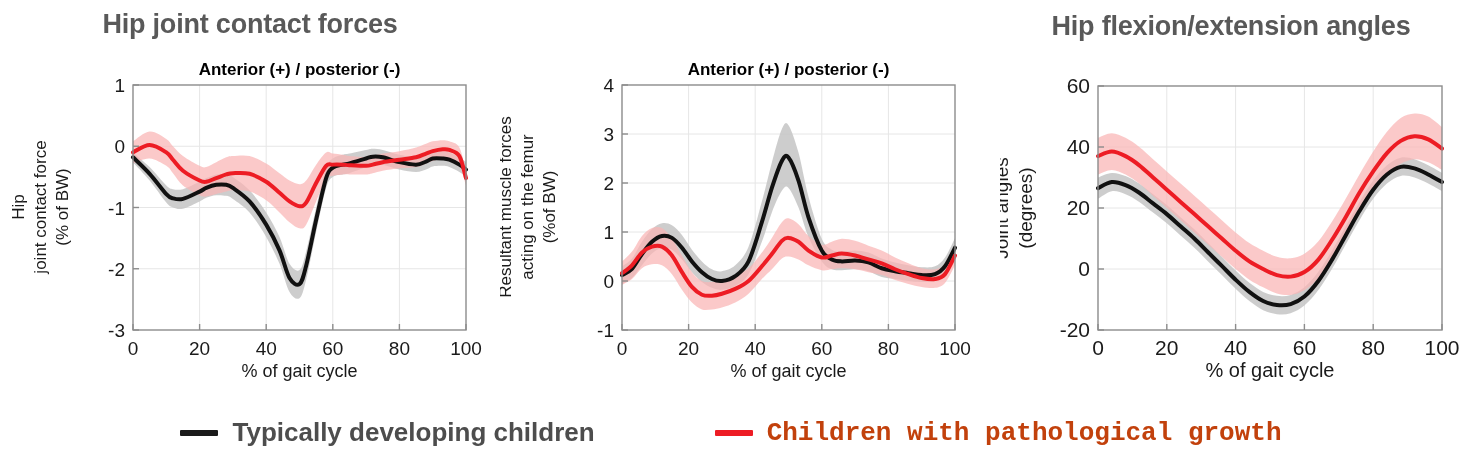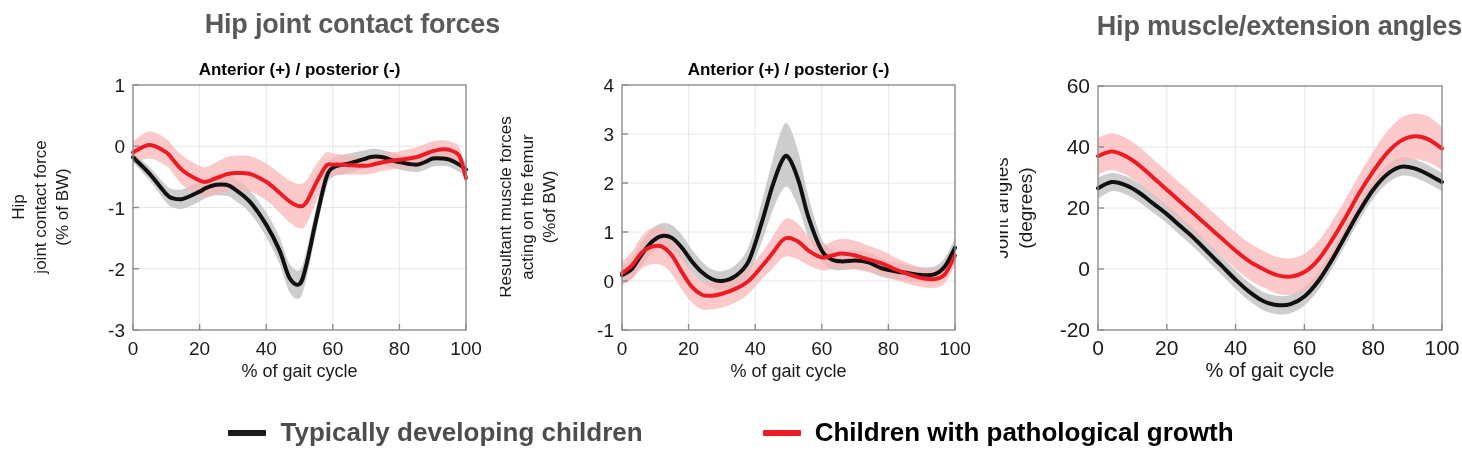--- a/index.html
+++ b/index.html
@@ -10,21 +10,21 @@
   }
   .figure{position:absolute;inset:0;}
   .panels{position:absolute;left:0;top:0;width:1462px;height:400px;display:flex;}
   .panel{position:relative;height:400px;}
   .panel.p1{width:500px;}
   .panel.p2{width:500px;}
   .panel.p3{width:462px;}
 
   .panel-title{
     position:absolute;left:0;right:0;top:10px;
-    text-align:right;
+    text-align:center;
     font-size:27px;font-weight:bold;color:#595959;
     line-height:29px;letter-spacing:-0.2px;
   }
   .panel.p3 .panel-title{top:12px;}
 
   .plot-wrap{position:absolute;}
   .panel.p1 .plot-wrap{left:0;top:55px;}
   .panel.p2 .plot-wrap{left:0;top:55px;}
   .panel.p3 .plot-wrap{left:0;top:72px;}
 
@@ -35,21 +35,21 @@
   .ylabel-text{font-size:17px;fill:#1a1a1a;}
 
   .legend{
     position:absolute;left:0;top:400px;width:1462px;height:65px;
     display:flex;align-items:center;justify-content:center;gap:120px;
   }
   .legend-item{display:flex;align-items:center;gap:14px;}
   .legend-swatch{width:38px;height:6px;border-radius:1px;}
   .legend-label{font-size:26px;font-weight:bold;white-space:nowrap;}
   .legend-item.td .legend-label{color:#4d4d4d;}
-  .legend-item.pg .legend-label{color:#000000;}
+  .legend-item.pg .legend-label{color:#c2410c;font-family:Liberation Mono, monospace;}
 </style>
 </head>
 <body>
 
 <div class="figure">
 
   <div class="panels">
 
     <div class="panel p1">
       <div class="panel-title">Hip joint contact forces</div>
@@ -145,21 +145,21 @@
             <g>
               <text x="0" y="0" text-anchor="middle" class="ylabel-text" style="font-size:17px" transform="translate(11,152) rotate(-90)">Resultant muscle forces</text>
               <text x="0" y="0" text-anchor="middle" class="ylabel-text" style="font-size:17px" transform="translate(33,152) rotate(-90)">acting on the femur</text>
               <text x="0" y="0" text-anchor="middle" class="ylabel-text" style="font-size:17px" transform="translate(55,152) rotate(-90)">(%of BW)</text>
             </g>
           </svg>
       </div>
     </div>
 
     <div class="panel p3">
-      <div class="panel-title">Hip muscle/extension angles</div>
+      <div class="panel-title">Hip flexion/extension angles</div>
       <div class="plot-wrap">
         <svg id="svg2" width="462" height="328">
             <line x1="98" y1="75" x2="442" y2="75" stroke="#e6e6e6" stroke-width="1"></line>
             <line x1="98" y1="136" x2="442" y2="136" stroke="#e6e6e6" stroke-width="1"></line>
             <line x1="98" y1="197" x2="442" y2="197" stroke="#e6e6e6" stroke-width="1"></line>
             <line x1="166.8" y1="14" x2="166.8" y2="258" stroke="#e6e6e6" stroke-width="1"></line>
             <line x1="235.6" y1="14" x2="235.6" y2="258" stroke="#e6e6e6" stroke-width="1"></line>
             <line x1="304.4" y1="14" x2="304.4" y2="258" stroke="#e6e6e6" stroke-width="1"></line>
             <line x1="373.2" y1="14" x2="373.2" y2="258" stroke="#e6e6e6" stroke-width="1"></line>
             <path d="M98.00,105.50C100.29,104.74 107.17,101.18 111.76,100.92C116.35,100.67 120.93,102.20 125.52,103.97C130.11,105.75 134.69,108.55 139.28,111.60C143.87,114.65 148.45,118.72 153.04,122.28C157.63,125.83 162.21,129.14 166.80,132.95C171.39,136.76 175.97,141.08 180.56,145.15C185.15,149.22 189.73,153.03 194.32,157.35C198.91,161.67 203.49,166.50 208.08,171.07C212.67,175.65 217.25,180.23 221.84,184.80C226.43,189.38 231.01,194.20 235.60,198.53C240.19,202.85 244.77,207.17 249.36,210.72C253.95,214.28 258.53,217.69 263.12,219.88C267.71,222.06 272.29,223.33 276.88,223.84C281.47,224.35 286.05,224.35 290.64,222.93C295.23,221.50 299.81,219.11 304.40,215.30C308.99,211.49 313.57,206.15 318.16,200.05C322.75,193.95 327.33,186.32 331.92,178.70C336.51,171.07 341.09,162.43 345.68,154.30C350.27,146.17 354.85,137.53 359.44,129.90C364.03,122.28 368.61,114.65 373.20,108.55C377.79,102.45 382.37,97.11 386.96,93.30C391.55,89.49 396.13,86.69 400.72,85.67C405.31,84.66 409.89,85.93 414.48,87.20C419.07,88.47 423.65,91.01 428.24,93.30C432.83,95.59 439.71,99.65 442.00,100.92 L442.00,119.22 442.00,119.22C439.71,117.95 432.83,113.89 428.24,111.60C423.65,109.31 419.07,106.77 414.48,105.50C409.89,104.23 405.31,102.96 400.72,103.97C396.13,104.99 391.55,107.79 386.96,111.60C382.37,115.41 377.79,120.75 373.20,126.85C368.61,132.95 364.03,140.57 359.44,148.20C354.85,155.82 350.27,164.47 345.68,172.60C341.09,180.73 336.51,189.38 331.92,197.00C327.33,204.63 322.75,212.25 318.16,218.35C313.57,224.45 308.99,229.79 304.40,233.60C299.81,237.41 295.23,239.80 290.64,241.22C286.05,242.65 281.47,242.65 276.88,242.14C272.29,241.63 267.71,240.36 263.12,238.18C258.53,235.99 253.95,232.58 249.36,229.03C244.77,225.47 240.19,221.15 235.60,216.82C231.01,212.50 226.43,207.67 221.84,203.10C217.25,198.53 212.67,193.95 208.08,189.38C203.49,184.80 198.91,179.97 194.32,175.65C189.73,171.33 185.15,167.52 180.56,163.45C175.97,159.38 171.39,155.06 166.80,151.25C162.21,147.44 157.63,144.13 153.04,140.57C148.45,137.02 143.87,132.95 139.28,129.90C134.69,126.85 130.11,124.05 125.52,122.28C120.93,120.50 116.35,118.46 111.76,119.22C107.17,119.99 100.29,125.58 98.00,126.85 Z" fill="#c4c4c4" fill-opacity="0.85" stroke="none"></path>

